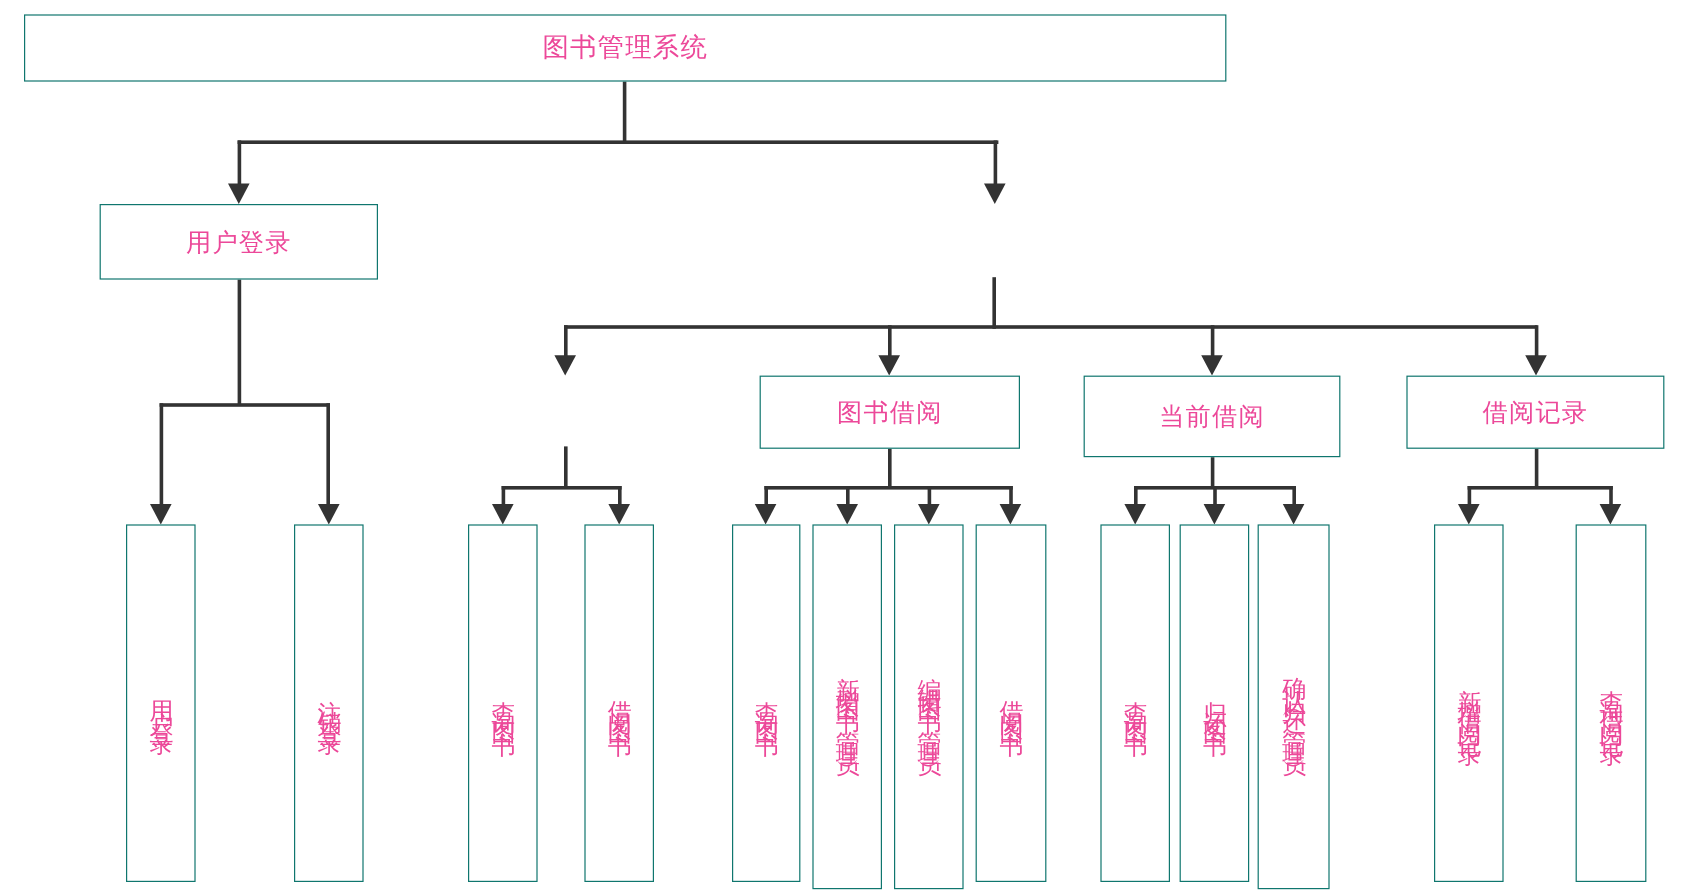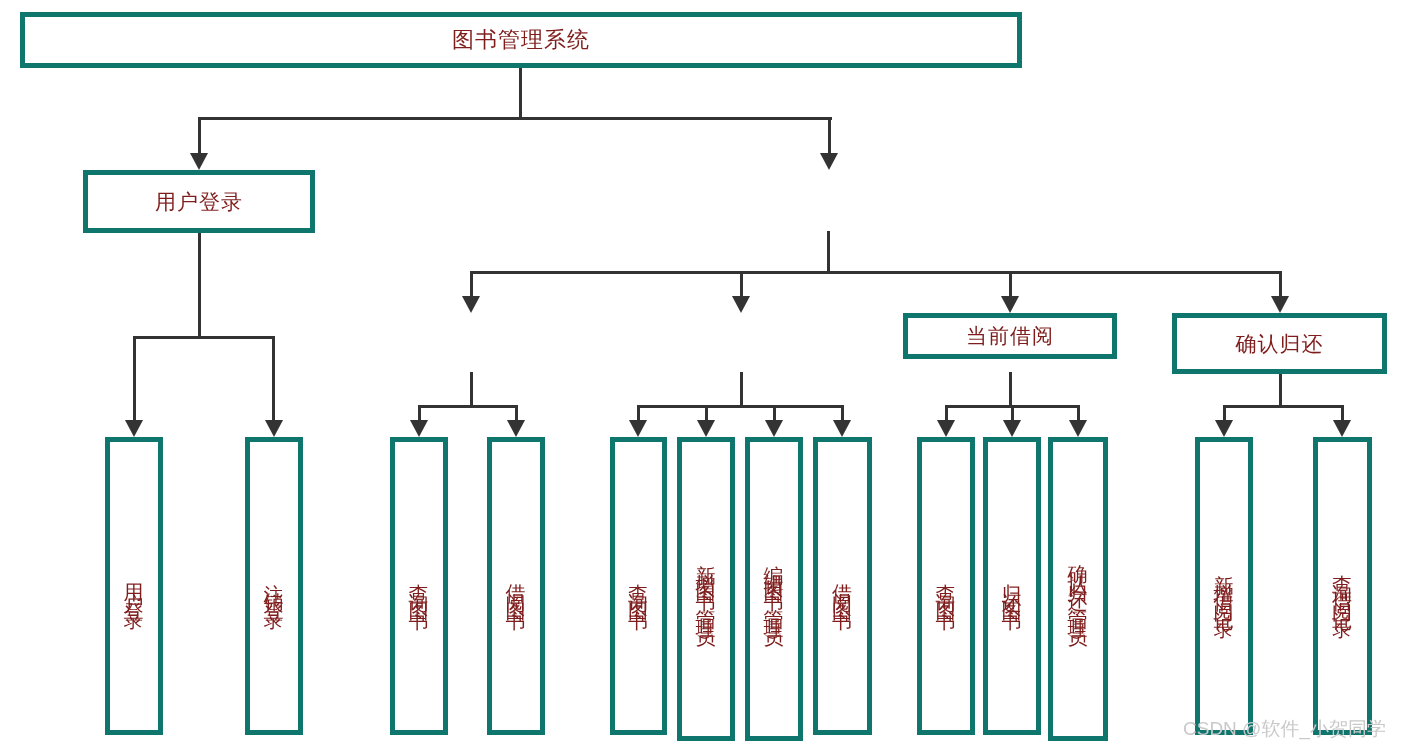--- a/index.html
+++ b/index.html
@@ -1,26 +1,26 @@
 <!DOCTYPE html>
 <html><head>
 <meta charset="utf-8">
 <style>
   html,body{margin:0;padding:0;background:#ffffff;}
   body{font-family:"Liberation Sans","DejaVu Sans",sans-serif;}
   #stage{position:relative;width:1405px;height:747px;background:#ffffff;overflow:hidden;}
   .box{
     position:absolute;
     box-sizing:border-box;
-    border:5px solid #0f766e;
+    border:1px solid #0f766e;
     background:#ffffff;
     display:flex;
     align-items:center;
     justify-content:center;
-    color:#7f1d1d;
+    color:#ec4899;
     font-size:21px;
     letter-spacing:1px;
     z-index:2;
   }
   .leaf{
     font-size:20px;
   }
   .leaf .vtxt{
     writing-mode:vertical-rl;
     text-orientation:mixed;
@@ -112,24 +112,25 @@
     <div class="ar" style="left:1215px;top:420px;"></div>
     <div class="ar" style="left:1333px;top:420px;"></div>
   </div>
 
   <div class="box" style="left:20px;top:12px;width:1002px;height:56px;font-size:22px;">图书管理系统</div>
 
   <div class="box" style="left:83px;top:170px;width:232px;height:63px;">用户登录</div>
 
 
 
+  <div class="box" style="left:633px;top:313px;width:217px;height:61px;">图书借阅</div>
 
-  <div class="box" style="left:903px;top:313px;width:214px;height:46px;">当前借阅</div>
+  <div class="box" style="left:903px;top:313px;width:214px;height:68px;">当前借阅</div>
 
-  <div class="box" style="left:1172px;top:313px;width:215px;height:61px;">确认归还</div>
+  <div class="box" style="left:1172px;top:313px;width:215px;height:61px;">借阅记录</div>
 
   <div class="box leaf" style="left:105px;top:437px;width:58px;height:298px;">
     <span class="vtxt">用户登录</span>
   </div>
   <div class="box leaf" style="left:245px;top:437px;width:58px;height:298px;">
     <span class="vtxt">注销登录</span>
   </div>
 
   <div class="box leaf" style="left:390px;top:437px;width:58px;height:298px;">
     <span class="vtxt">查询图书</span>
@@ -161,15 +162,14 @@
     <span class="vtxt">确认归还（管理员）</span>
   </div>
 
   <div class="box leaf" style="left:1195px;top:437px;width:58px;height:298px;">
     <span class="vtxt">新增借阅记录</span>
   </div>
   <div class="box leaf" style="left:1313px;top:437px;width:59px;height:298px;">
     <span class="vtxt">查询借阅记录</span>
   </div>
 
-  <div class="watermark">CSDN @软件_小贺同学</div>
 
 </div>
 
 </body></html>

